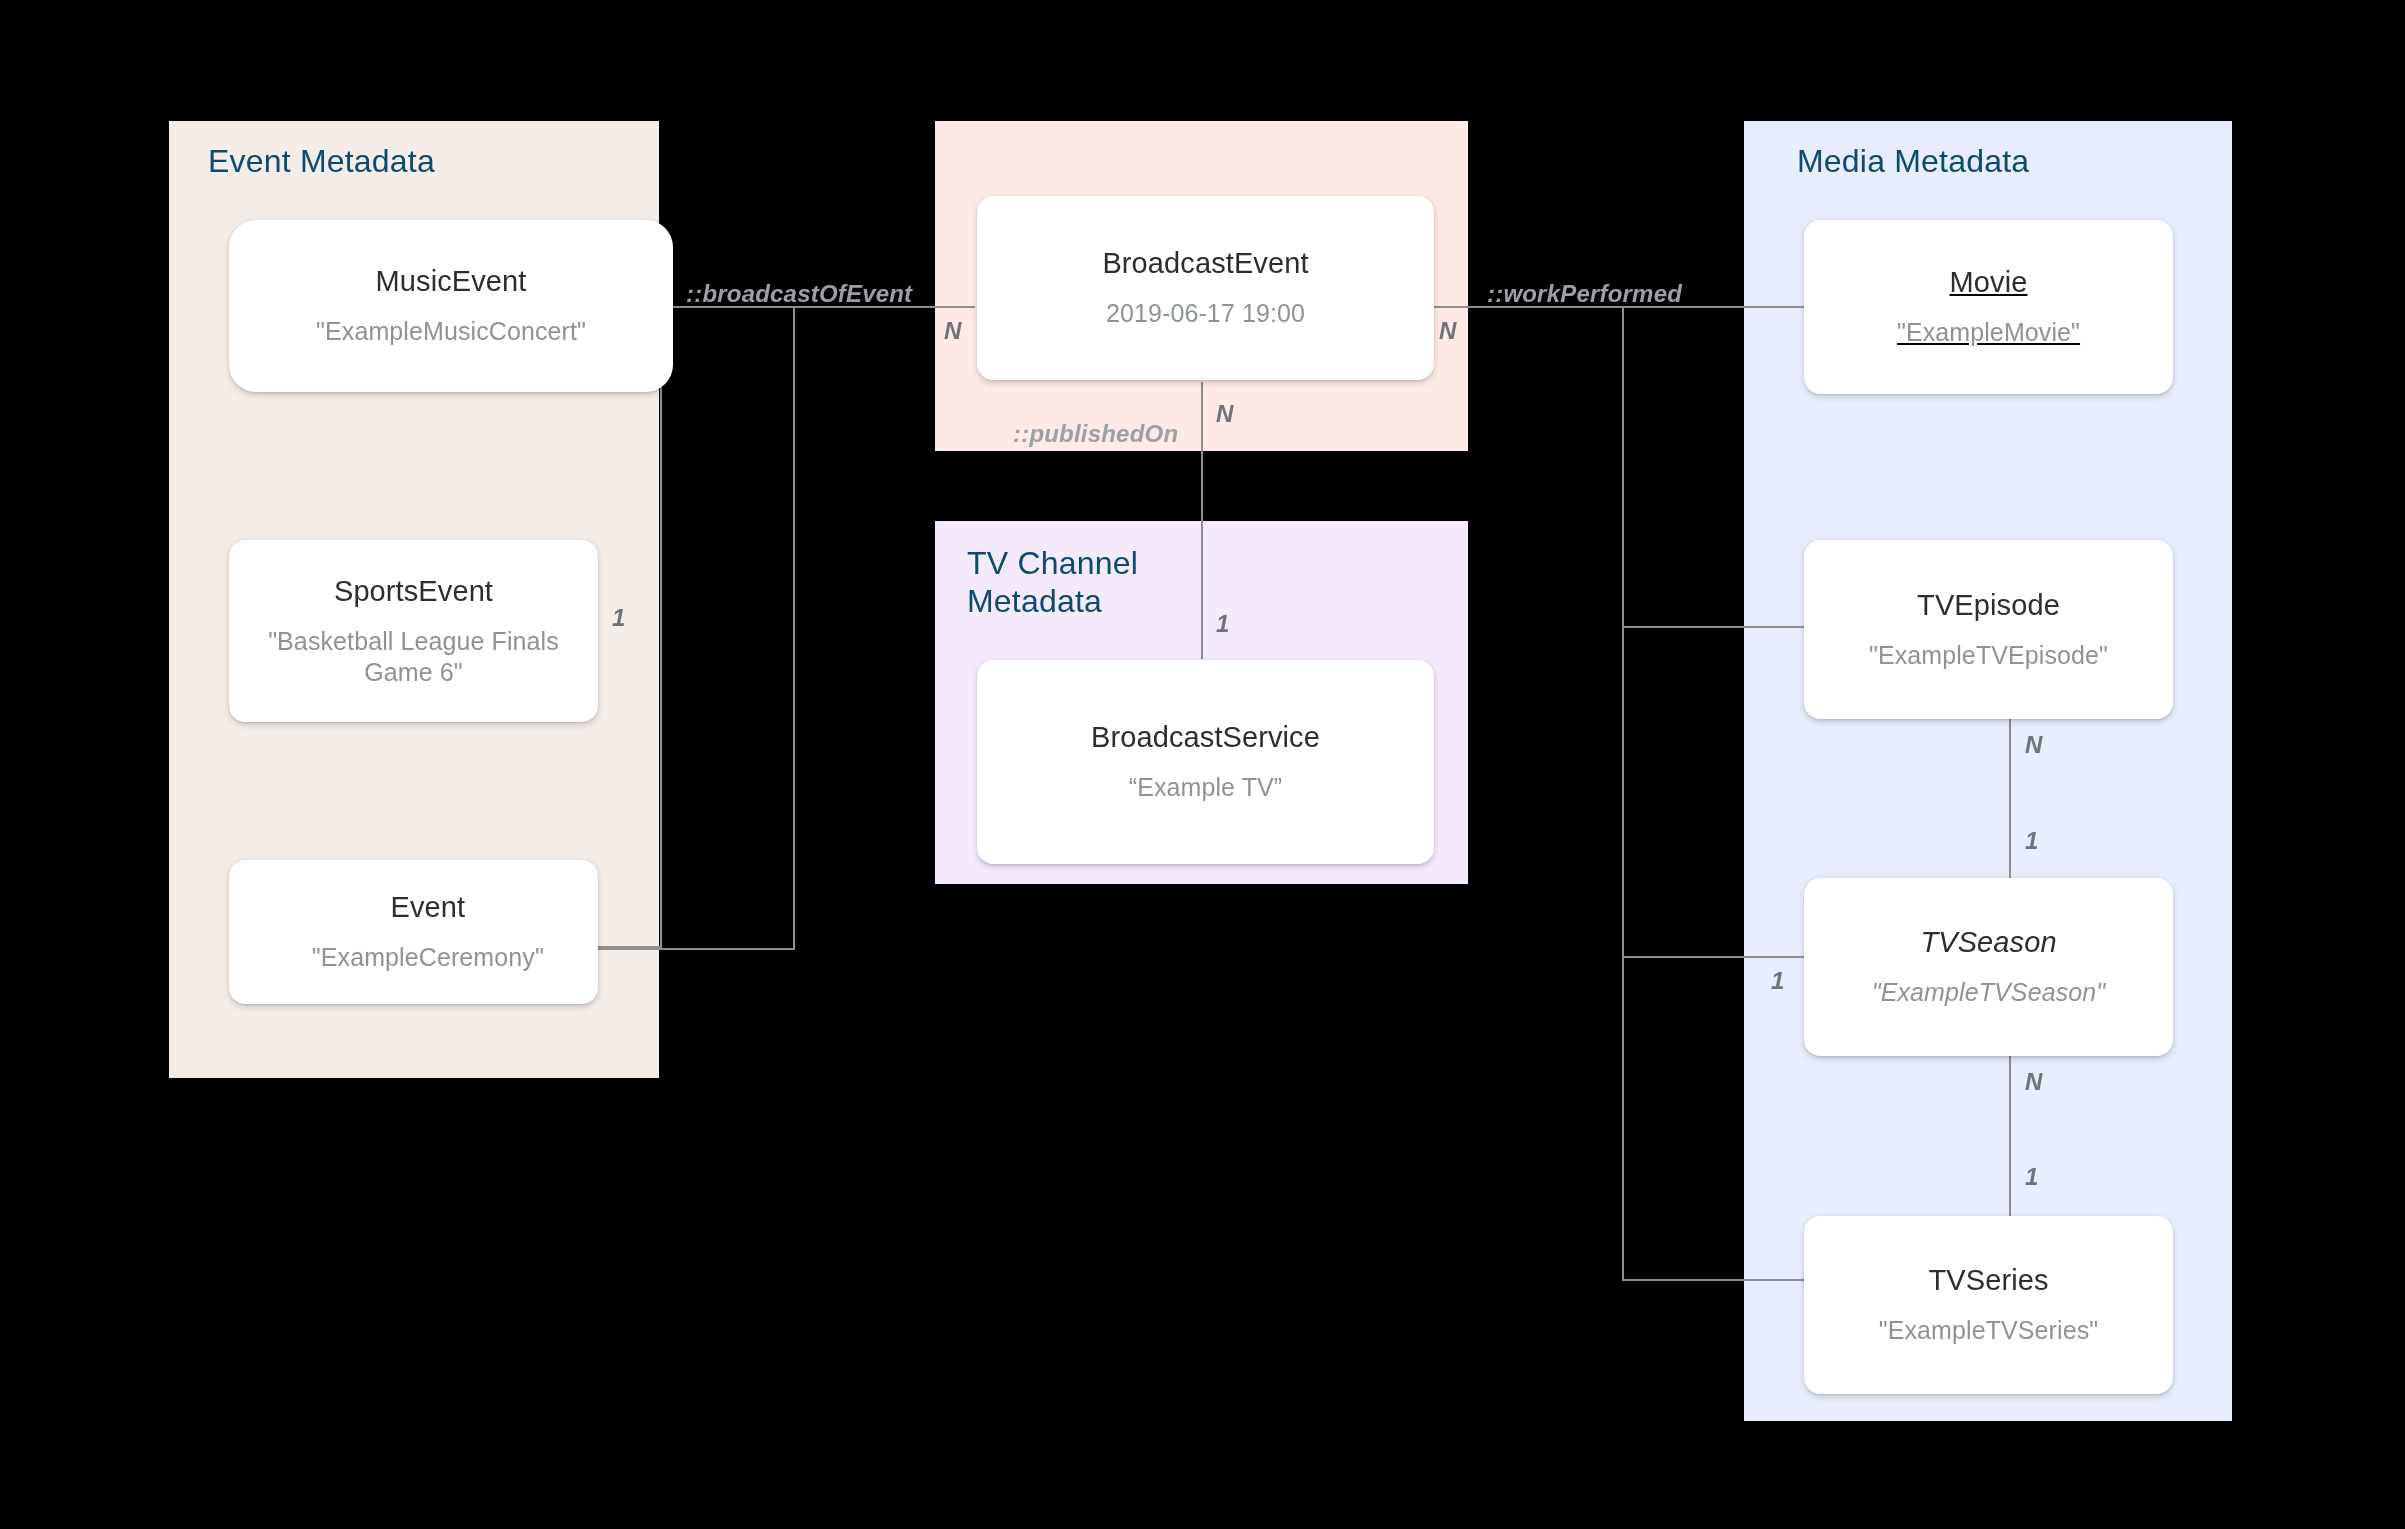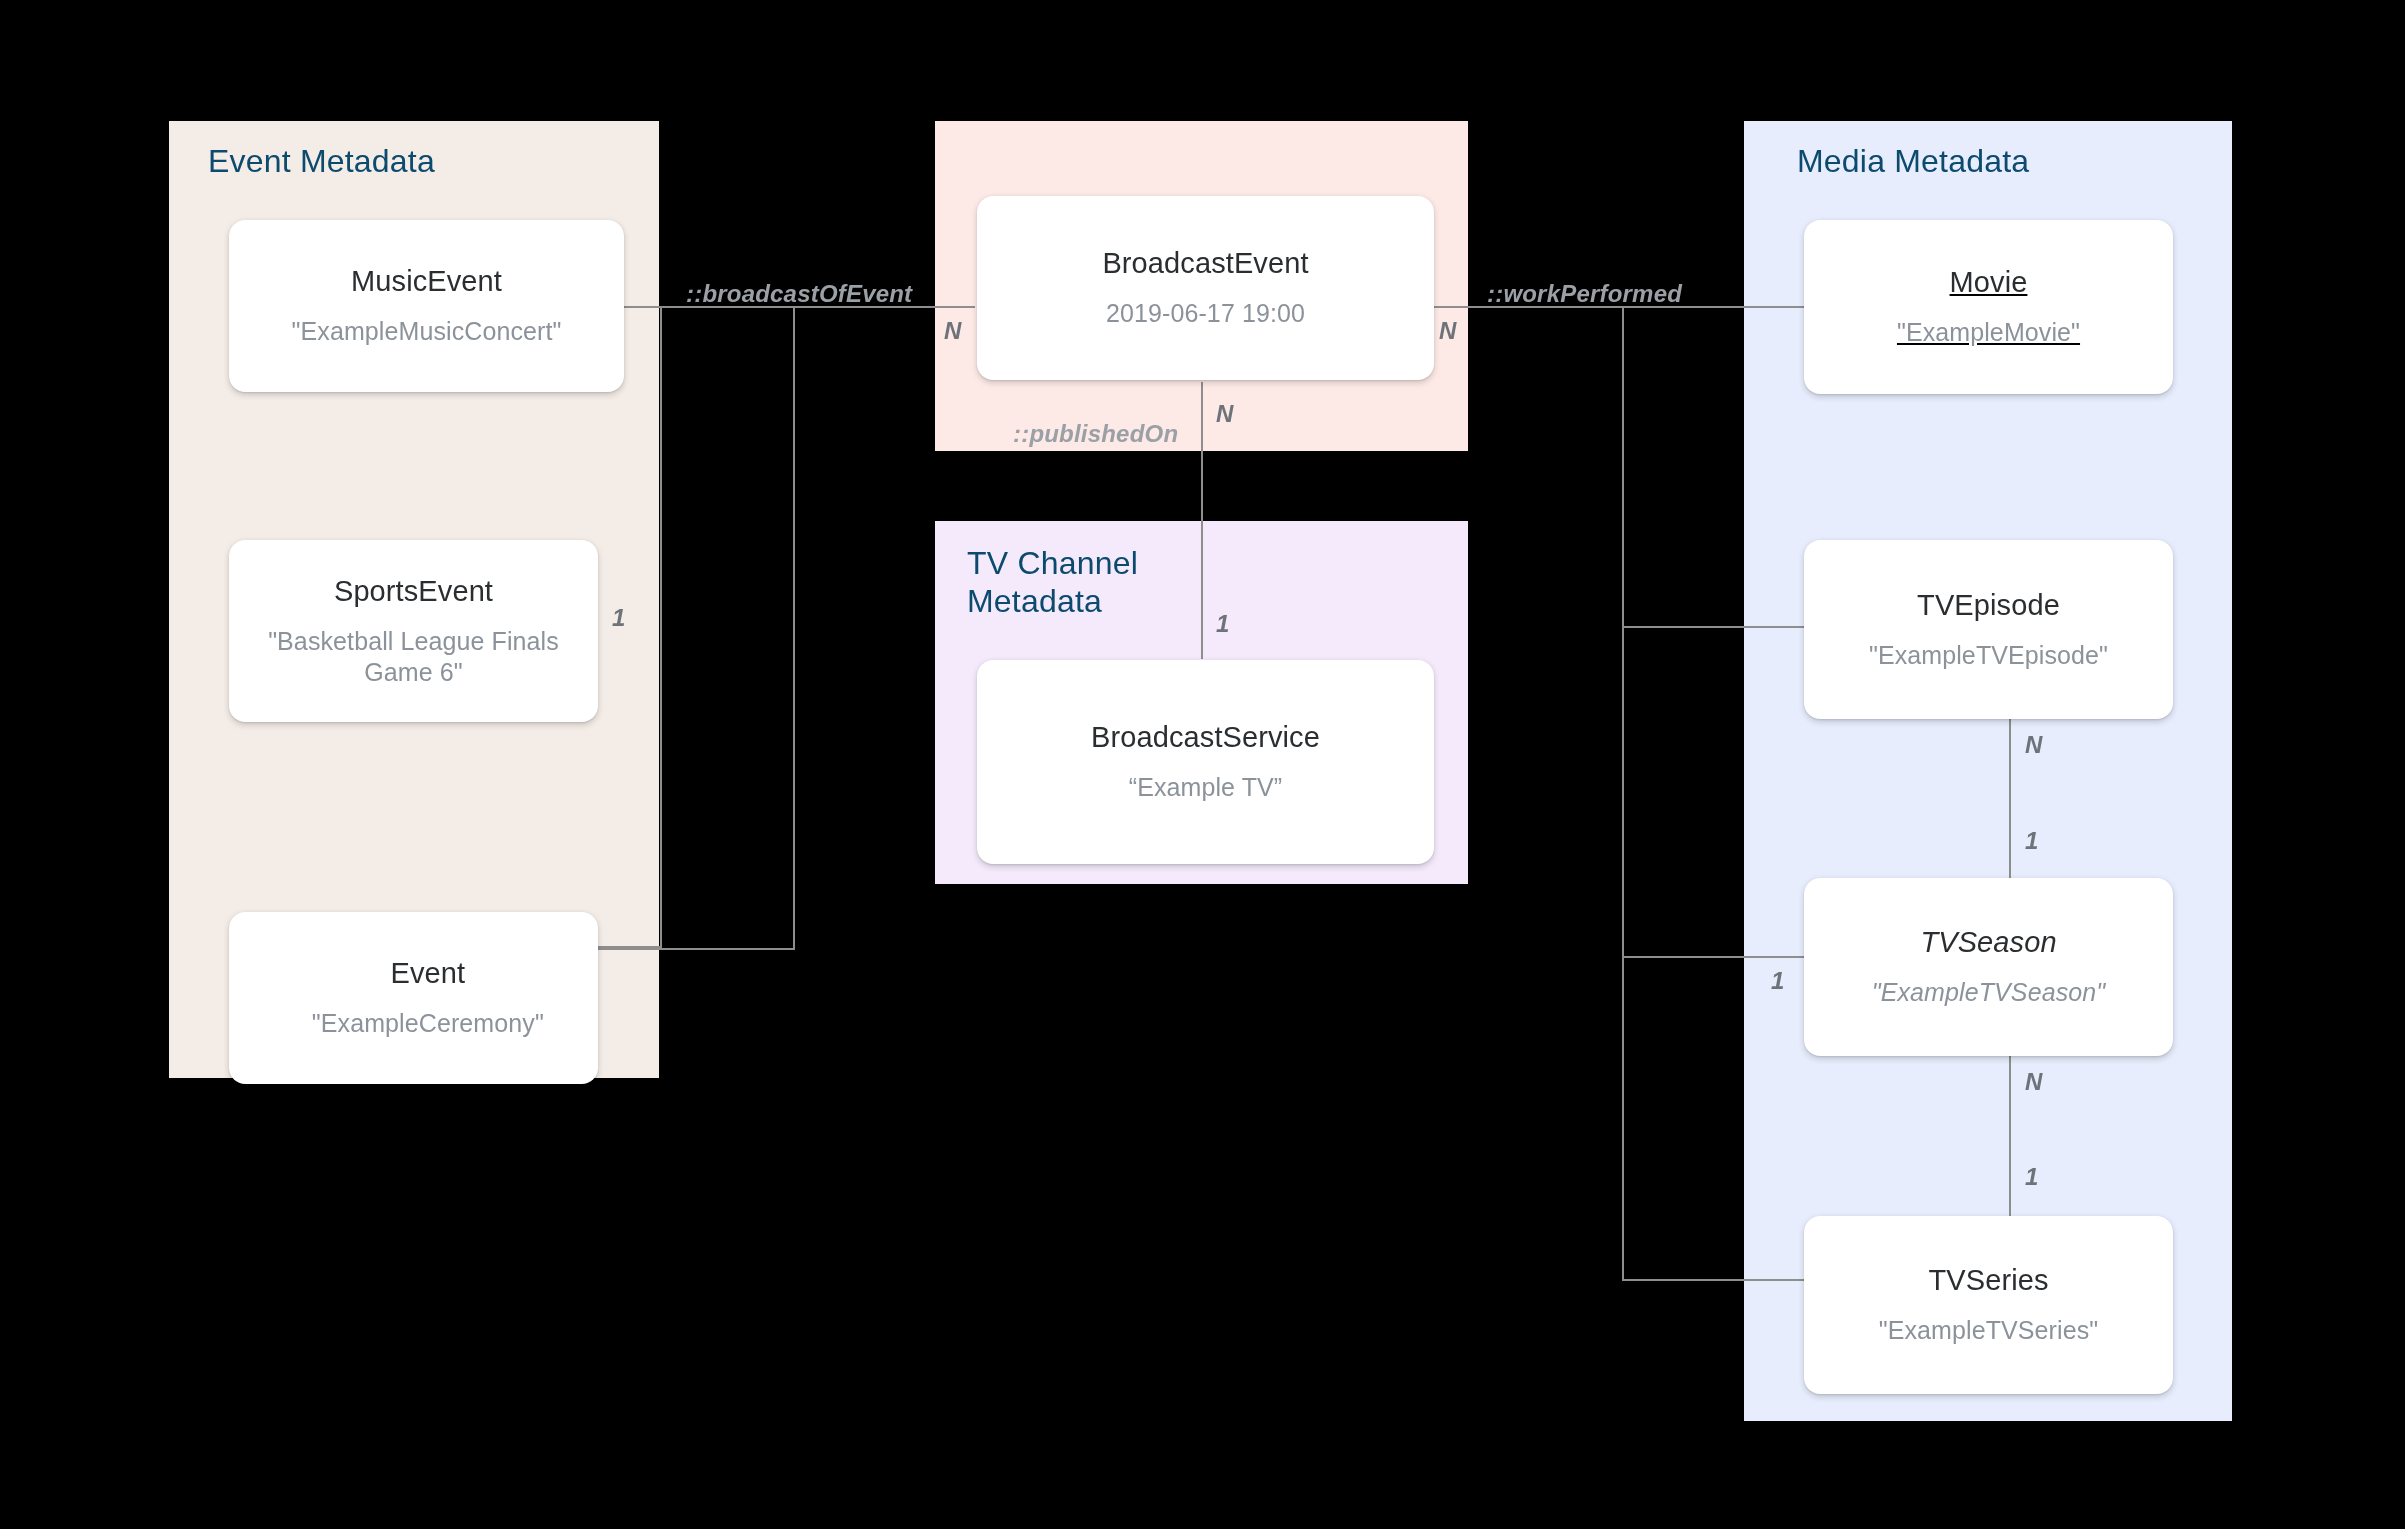--- a/index.html
+++ b/index.html
@@ -75,31 +75,31 @@
   <div class="hline" style="left:1434px;top:306px;width:191px;"></div>
   <div class="vline" style="left:1622px;top:306px;height:975px;"></div>
   <div class="hline" style="left:1622px;top:306px;width:182px;"></div>
   <div class="hline" style="left:1622px;top:626px;width:182px;"></div>
   <div class="hline" style="left:1622px;top:956px;width:182px;"></div>
   <div class="hline" style="left:1622px;top:1279px;width:182px;"></div>
 
   <div class="vline" style="left:2009px;top:719px;height:163px;"></div>
   <div class="vline" style="left:2009px;top:1055px;height:163px;"></div>
 
-  <div class="card" style="left:229px;top:220px;width:395px;height:172px;">
+  <div class="card" style="left:229px;top:220px;width:444px;height:172px;border-radius:27px;">
     <div class="ctitle">MusicEvent</div>
     <div class="cval">"ExampleMusicConcert"</div>
   </div>
 
   <div class="card" style="left:229px;top:540px;width:369px;height:182px;">
     <div class="ctitle">SportsEvent</div>
     <div class="cval">"Basketball League Finals Game 6"</div>
   </div>
 
-  <div class="card" style="left:229px;top:912px;width:369px;height:172px;padding-left:44px;">
+  <div class="card" style="left:229px;top:860px;width:369px;height:144px;padding-left:44px;">
     <div class="ctitle">Event</div>
     <div class="cval">"ExampleCeremony"</div>
   </div>
 
   <div class="card" style="left:977px;top:196px;width:457px;height:184px;">
     <div class="ctitle">BroadcastEvent</div>
     <div class="cval">2019-06-17 19:00</div>
   </div>
 
   <div class="card" style="left:977px;top:660px;width:457px;height:204px;">

